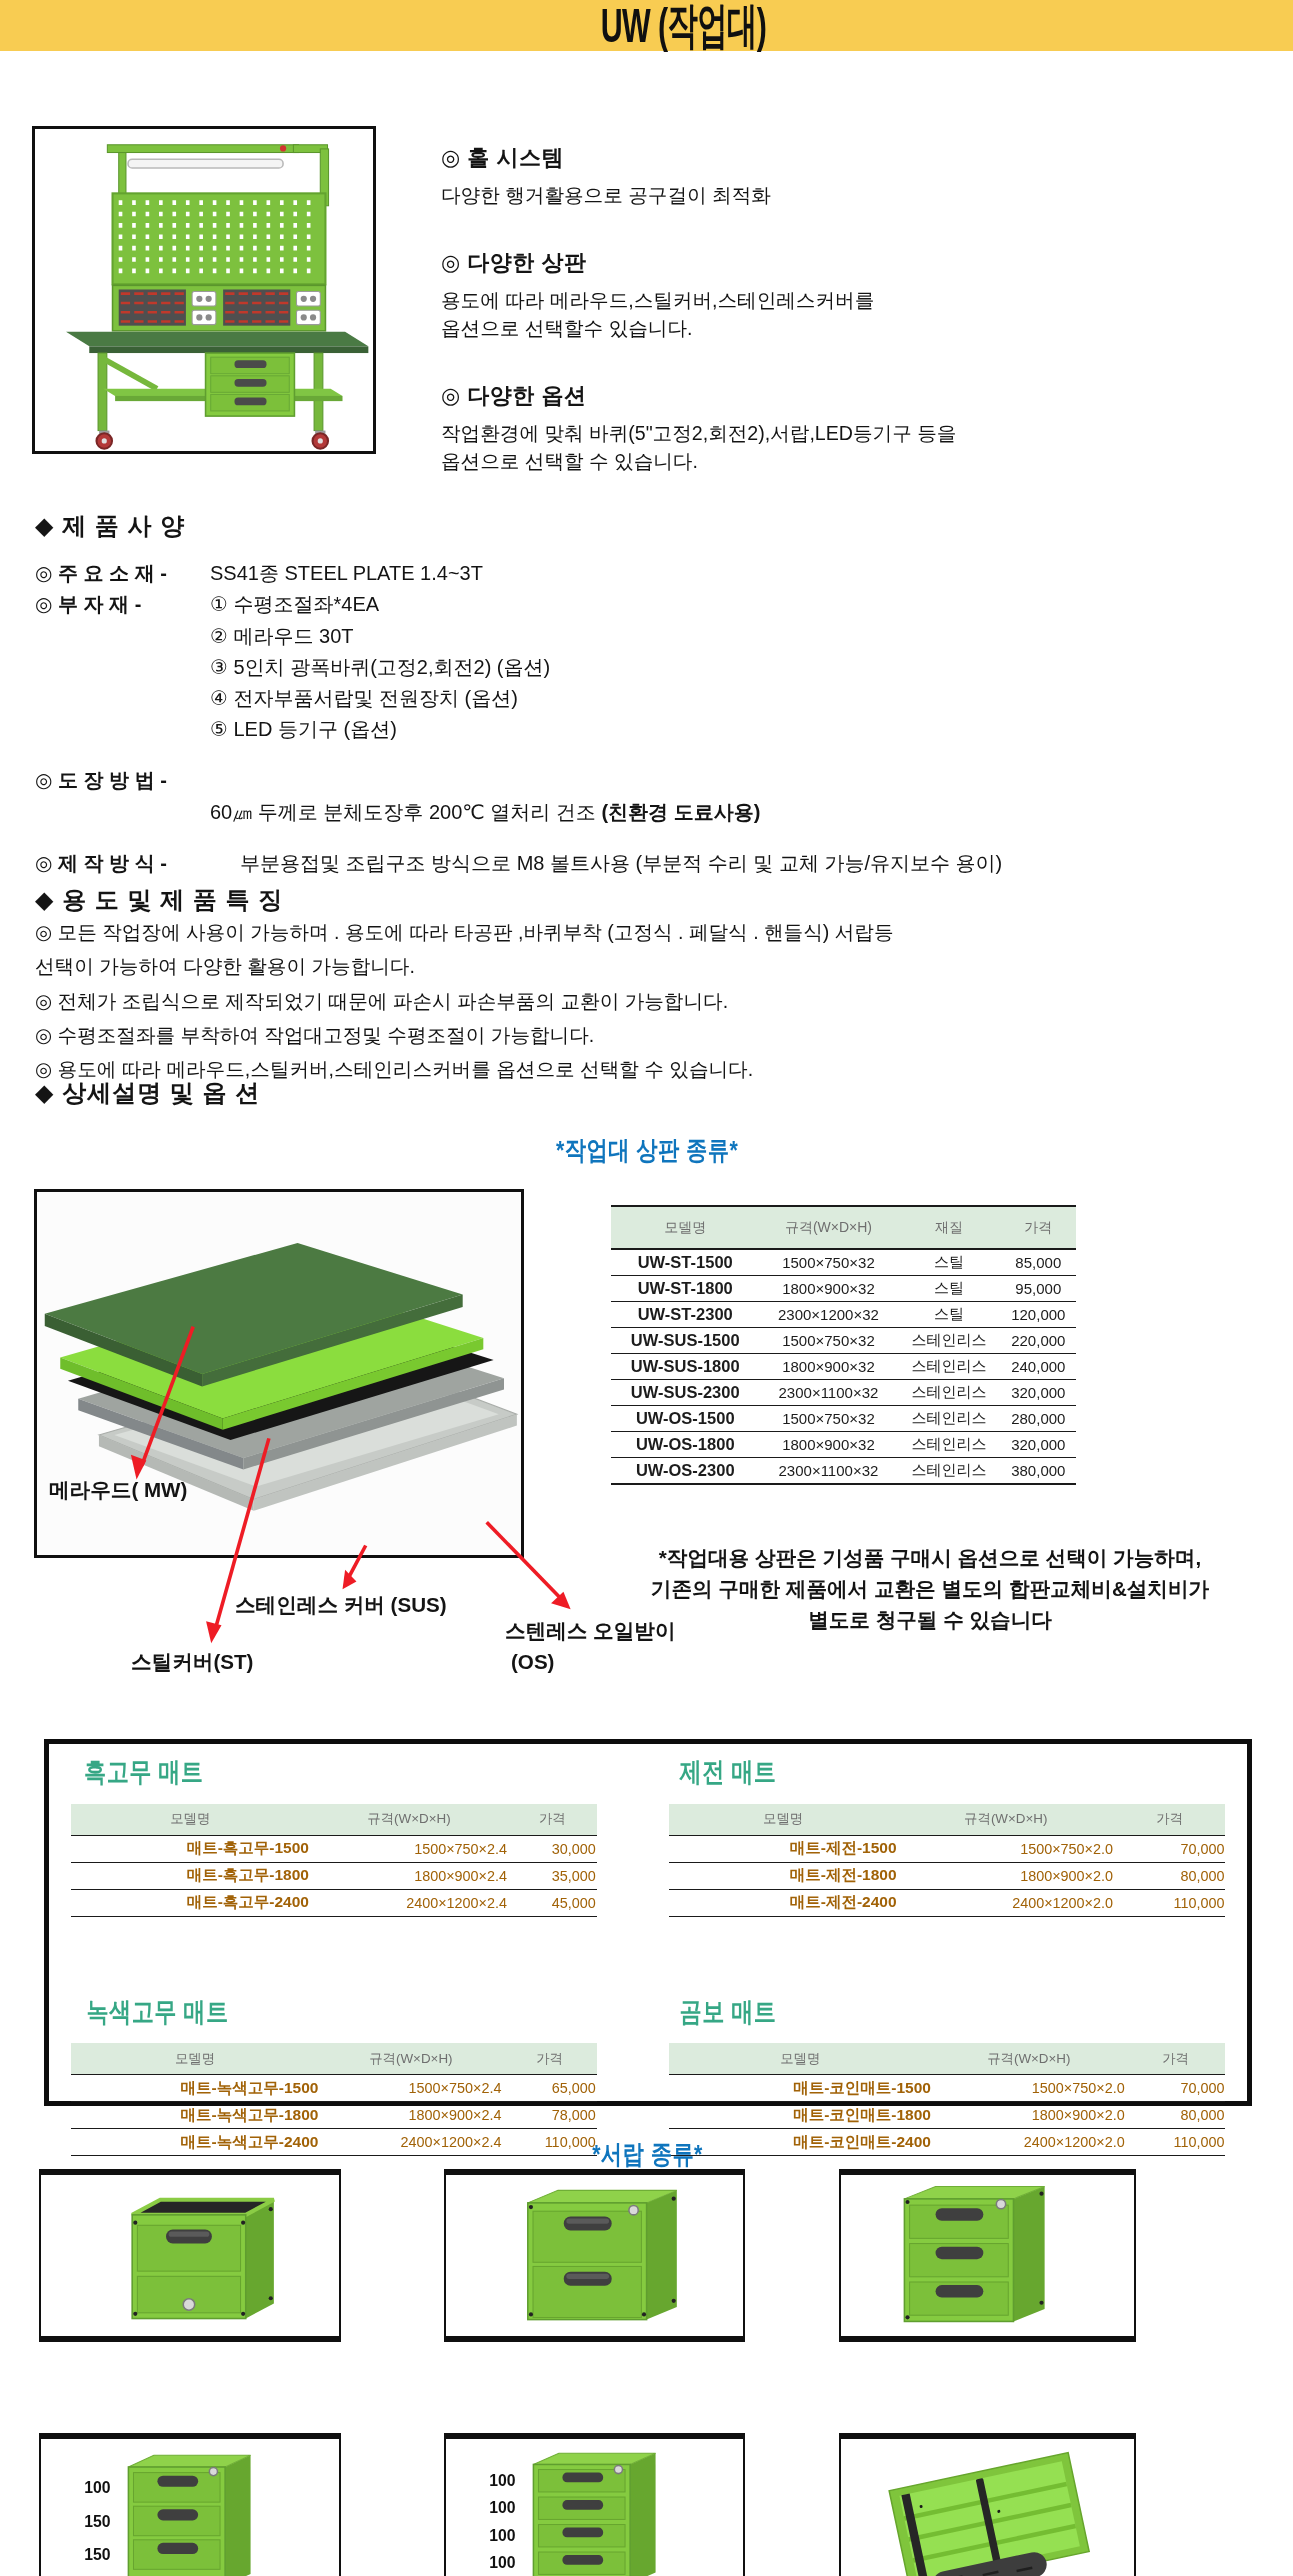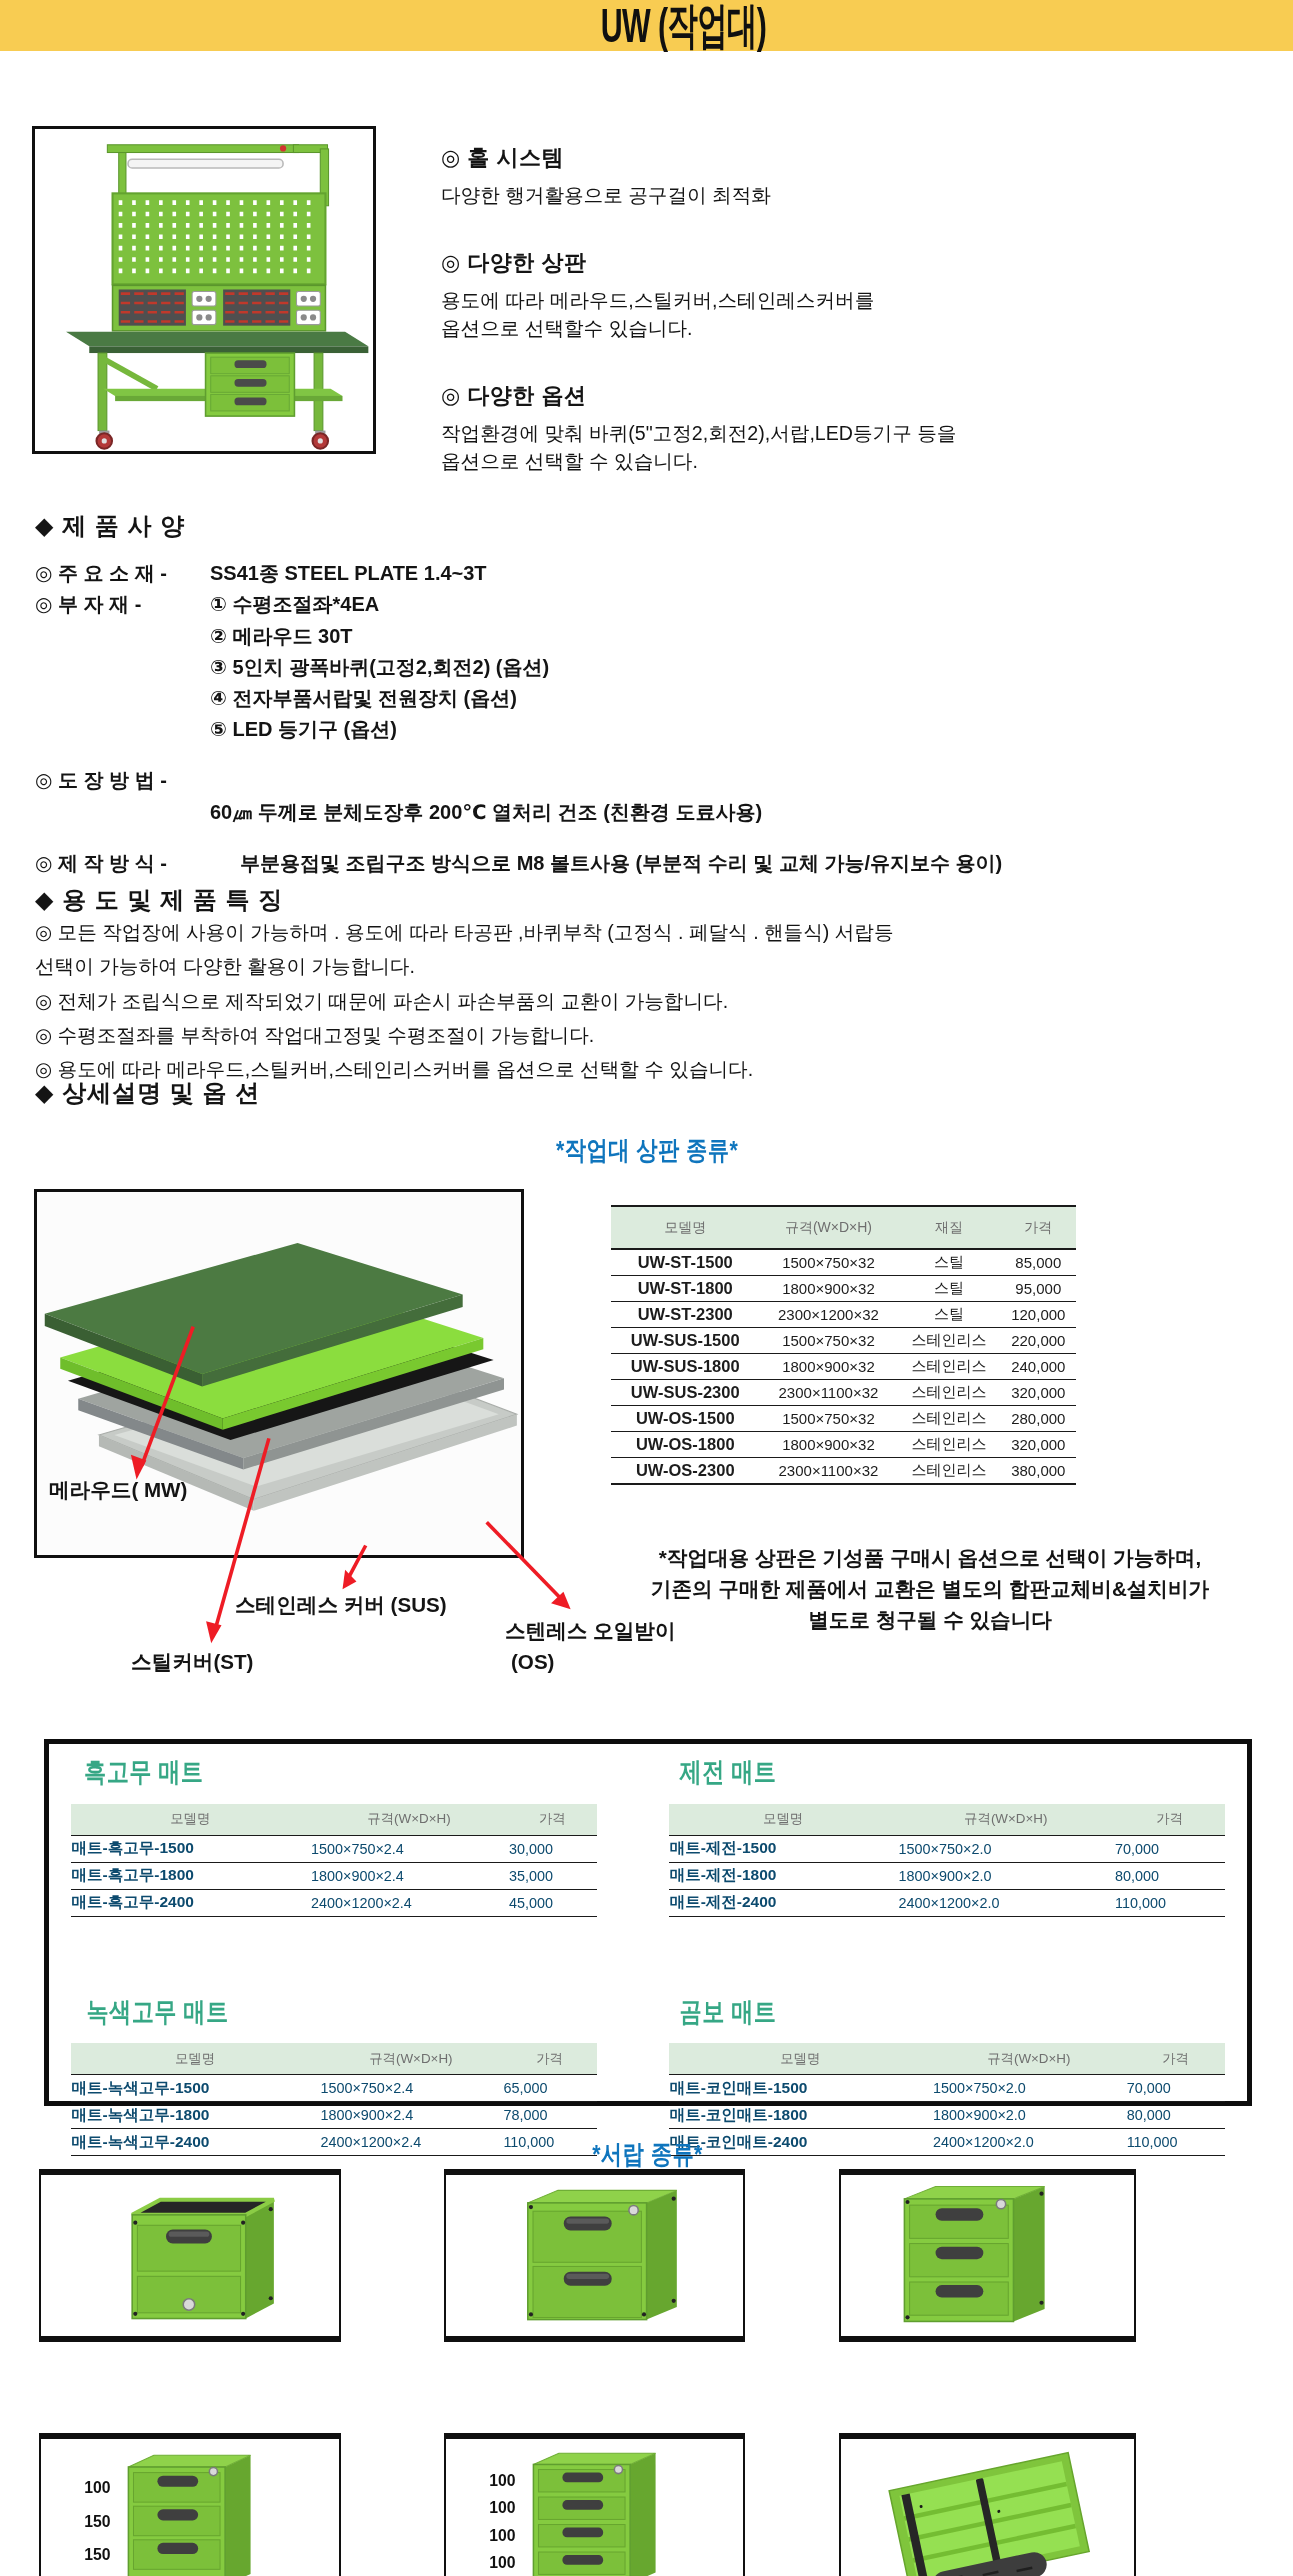--- a/index.html
+++ b/index.html
@@ -18,35 +18,35 @@
   .imgbox.tb{border-top-width:6.7px;border-bottom-width:6.7px;border-left-width:2.6px;border-right-width:2.6px;}
   .imgbox svg{display:block;width:100%;height:100%;}
   
   .feat-title{font-size:22px;font-weight:bold;margin:0 0 9.3px 0;letter-spacing:0.5px;}
   .feat-line{font-size:19.6px;line-height:1.42;margin:0;}
   .feat-group{margin-bottom:38px;}
   
   .heading{font-size:24px;font-weight:bold;letter-spacing:1px;}
   .spec-row{display:flex;font-size:20px;line-height:1.1;margin-bottom:9.3px;}
   .spec-label{width:175px;font-weight:bold;flex:none;}
-  .spec-value{font-weight:bold;}
+  .spec-value{font-weight:normal;}
   .bullet{font-size:19.6px;line-height:1.36;margin-bottom:7.7px;}
   
   .blue-title{font-size:26px;font-weight:bold;color:#0F75BD;letter-spacing:0.5px;}
   
   .plate-table{border-collapse:collapse;width:465px;border-top:2.1px solid #1a1a1a;border-bottom:2.1px solid #1a1a1a;}
   .plate-table th{background:#DCEBDD;color:#6f6f6f;font-weight:normal;font-size:14px;height:39px;border-bottom:2.1px solid #1a1a1a;}
   .plate-table td{font-size:15px;text-align:center;height:23px;border-bottom:1.5px solid #1a1a1a;color:#1c1c1c;}
   .plate-table td:first-child{font-weight:bold;font-size:16.5px;}
   
   .matgrid{display:flex;}
   .mat-title{font-size:27px;font-weight:bold;color:#36A785;letter-spacing:0.5px;margin:0 0 13.4px 0;}
   .mat-table{border-collapse:collapse;width:100%;border-bottom:1.5px solid #1a1a1a;}
   .mat-table th{background:#DCEBDD;color:#6f6f6f;font-weight:normal;font-size:13.4px;height:29px;}
-  .mat-table td{font-size:14.4px;text-align:left;height:24px;border-top:1.5px solid #1a1a1a;color:#0c4a6e;}
+  .mat-table td{font-size:14.4px;text-align:right;height:24px;border-top:1.5px solid #1a1a1a;color:#a16207;}
   .mat-table td:first-child{font-weight:bold;font-size:15.5px;}
   .mat-block2{margin-top:77px;}
   
   .note{font-size:20.6px;font-weight:bold;line-height:1.5;text-align:center;}
   svg text{font-family:"Liberation Sans","DejaVu Sans",sans-serif;}
 </style>
 </head>
 <body>
 
 <div class="abs banner">

